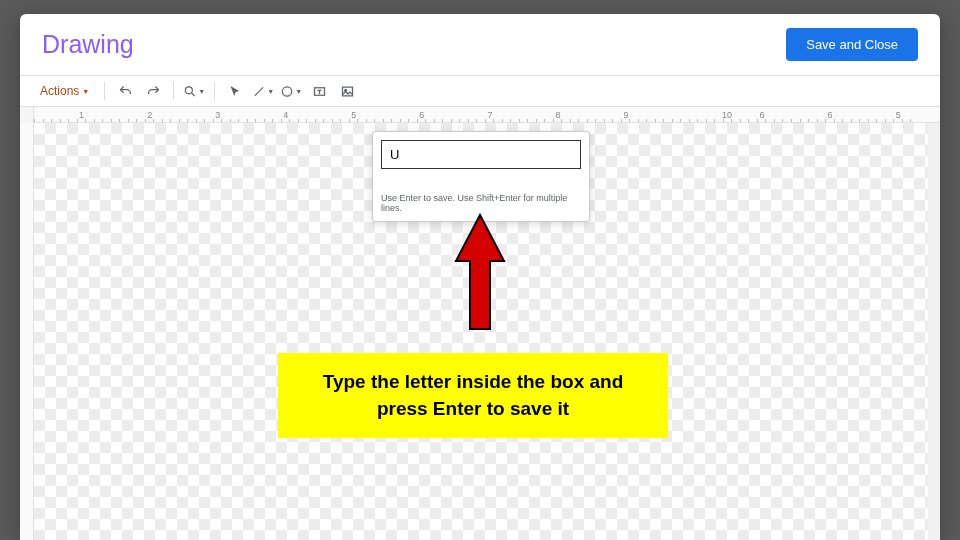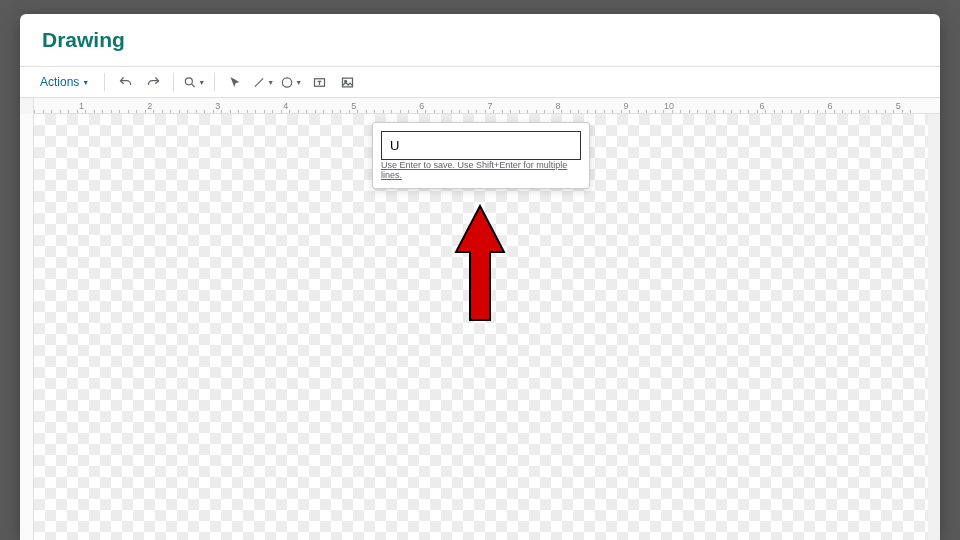--- a/index.html
+++ b/index.html
@@ -24,23 +24,23 @@
       flex-direction: column;
     }
     .header {
       display: flex;
       align-items: center;
       justify-content: space-between;
       padding: 14px 22px;
       border-bottom: 1px solid #e0e0e0;
     }
     .title {
-      font-size: 21px;
-      color: #0f766e;
-      font-weight: 700;
+      font-size: 25px;
+      color: #8b5cf6;
+      font-weight: 400;
     }
     .save-btn {
       background: #1a73e8;
       color: #fff;
       border: none;
       border-radius: 4px;
       padding: 9px 20px;
       font-size: 13px;
       font-weight: 500;
       cursor: pointer;
@@ -49,21 +49,21 @@
       display: flex;
       align-items: center;
       gap: 6px;
       padding: 4px 14px;
       border-bottom: 1px solid #e0e0e0;
       font-size: 12px;
       color: #5f6368;
     }
     .actions-btn {
       font-size: 12px;
-      color: #0369a1;
+      color: #c2410c;
       background: none;
       border: none;
       cursor: pointer;
       padding: 4px 6px;
       display: flex;
       align-items: center;
       gap: 2px;
     }
     .tool-divider {
       width: 1px;
@@ -148,22 +148,21 @@
       width: 100%;
       border: 1px solid #333;
       padding: 6px 8px;
       font-size: 13px;
       outline: none;
       font-family: inherit;
     }
     .text-hint {
       font-size: 9px;
       color: #5f6368;
-      margin-top: 0;
-      text-decoration: underline;
+      margin-top: 24px;
     }
     .arrow-annotation {
       position: absolute;
       top: 90px;
       left: 418px;
       width: 56px;
       height: 120px;
     }
     .callout {
       position: absolute;
@@ -190,20 +189,21 @@
       width: 12px;
       background: #f1f1f1;
     }
   </style>
 </head>
 <body>
 
 <div class="dialog">
   <div class="header">
     <div class="title">Drawing</div>
+    <button class="save-btn">Save and Close</button>
   </div>
 
   <div class="toolbar">
     <button class="actions-btn">
       <span>Actions</span>
       <span class="dropdown-caret">▼</span>
     </button>
     <div class="tool-divider"></div>
     <div class="tool-icon">
       <svg viewBox="0 0 24 24" fill="none" stroke="currentColor" stroke-width="2">
@@ -262,21 +262,21 @@
     <div class="ruler-corner"></div>
   <div class="ruler-tick" style="left: 61.6316px;">1</div>
       <div class="ruler-tick" style="left: 129.677px;">2</div>
       <div class="ruler-tick" style="left: 197.722px;">3</div>
       <div class="ruler-tick" style="left: 265.767px;">4</div>
       <div class="ruler-tick" style="left: 333.812px;">5</div>
       <div class="ruler-tick" style="left: 401.857px;">6</div>
       <div class="ruler-tick" style="left: 469.902px;">7</div>
       <div class="ruler-tick" style="left: 537.947px;">8</div>
       <div class="ruler-tick" style="left: 605.992px;">9</div>
-      <div class="ruler-tick" style="left: 649px;">10</div>
+      <div class="ruler-tick" style="left: 707px;">10</div>
       <div class="ruler-tick" style="left: 742.083px;">6</div>
       <div class="ruler-tick" style="left: 810.128px;">6</div>
       <div class="ruler-tick" style="left: 878.173px;">5</div>
       <div class="ruler-minor" style="left: 14px;"></div>
       <div class="ruler-minor" style="left: 22.5056px;"></div>
       <div class="ruler-minor" style="left: 31.0113px;"></div>
       <div class="ruler-minor" style="left: 39.5169px;"></div>
       <div class="ruler-minor" style="left: 48.0226px;"></div>
       <div class="ruler-minor" style="left: 56.5282px;"></div>
       <div class="ruler-minor" style="left: 65.0338px;"></div>
@@ -387,17 +387,18 @@
         <input class="text-input" type="text" value="U" style="">
         <div class="text-hint">Use Enter to save. Use Shift+Enter for multiple lines.</div>
       </div>
 
       <div class="arrow-annotation">
         <svg viewBox="0 0 56 120" width="56" height="120">
           <path d="M28 2 L52 48 L38 48 L38 116 L18 116 L18 48 L4 48 Z" fill="#d40000" stroke="#000" stroke-width="2"></path>
         </svg>
       </div>
 
+      <div class="callout">Type the letter inside the box and press Enter to save it</div>
 
     </div>
     <div class="scrollbar-v"></div>
   </div>
 </div>
 
 </body></html>

